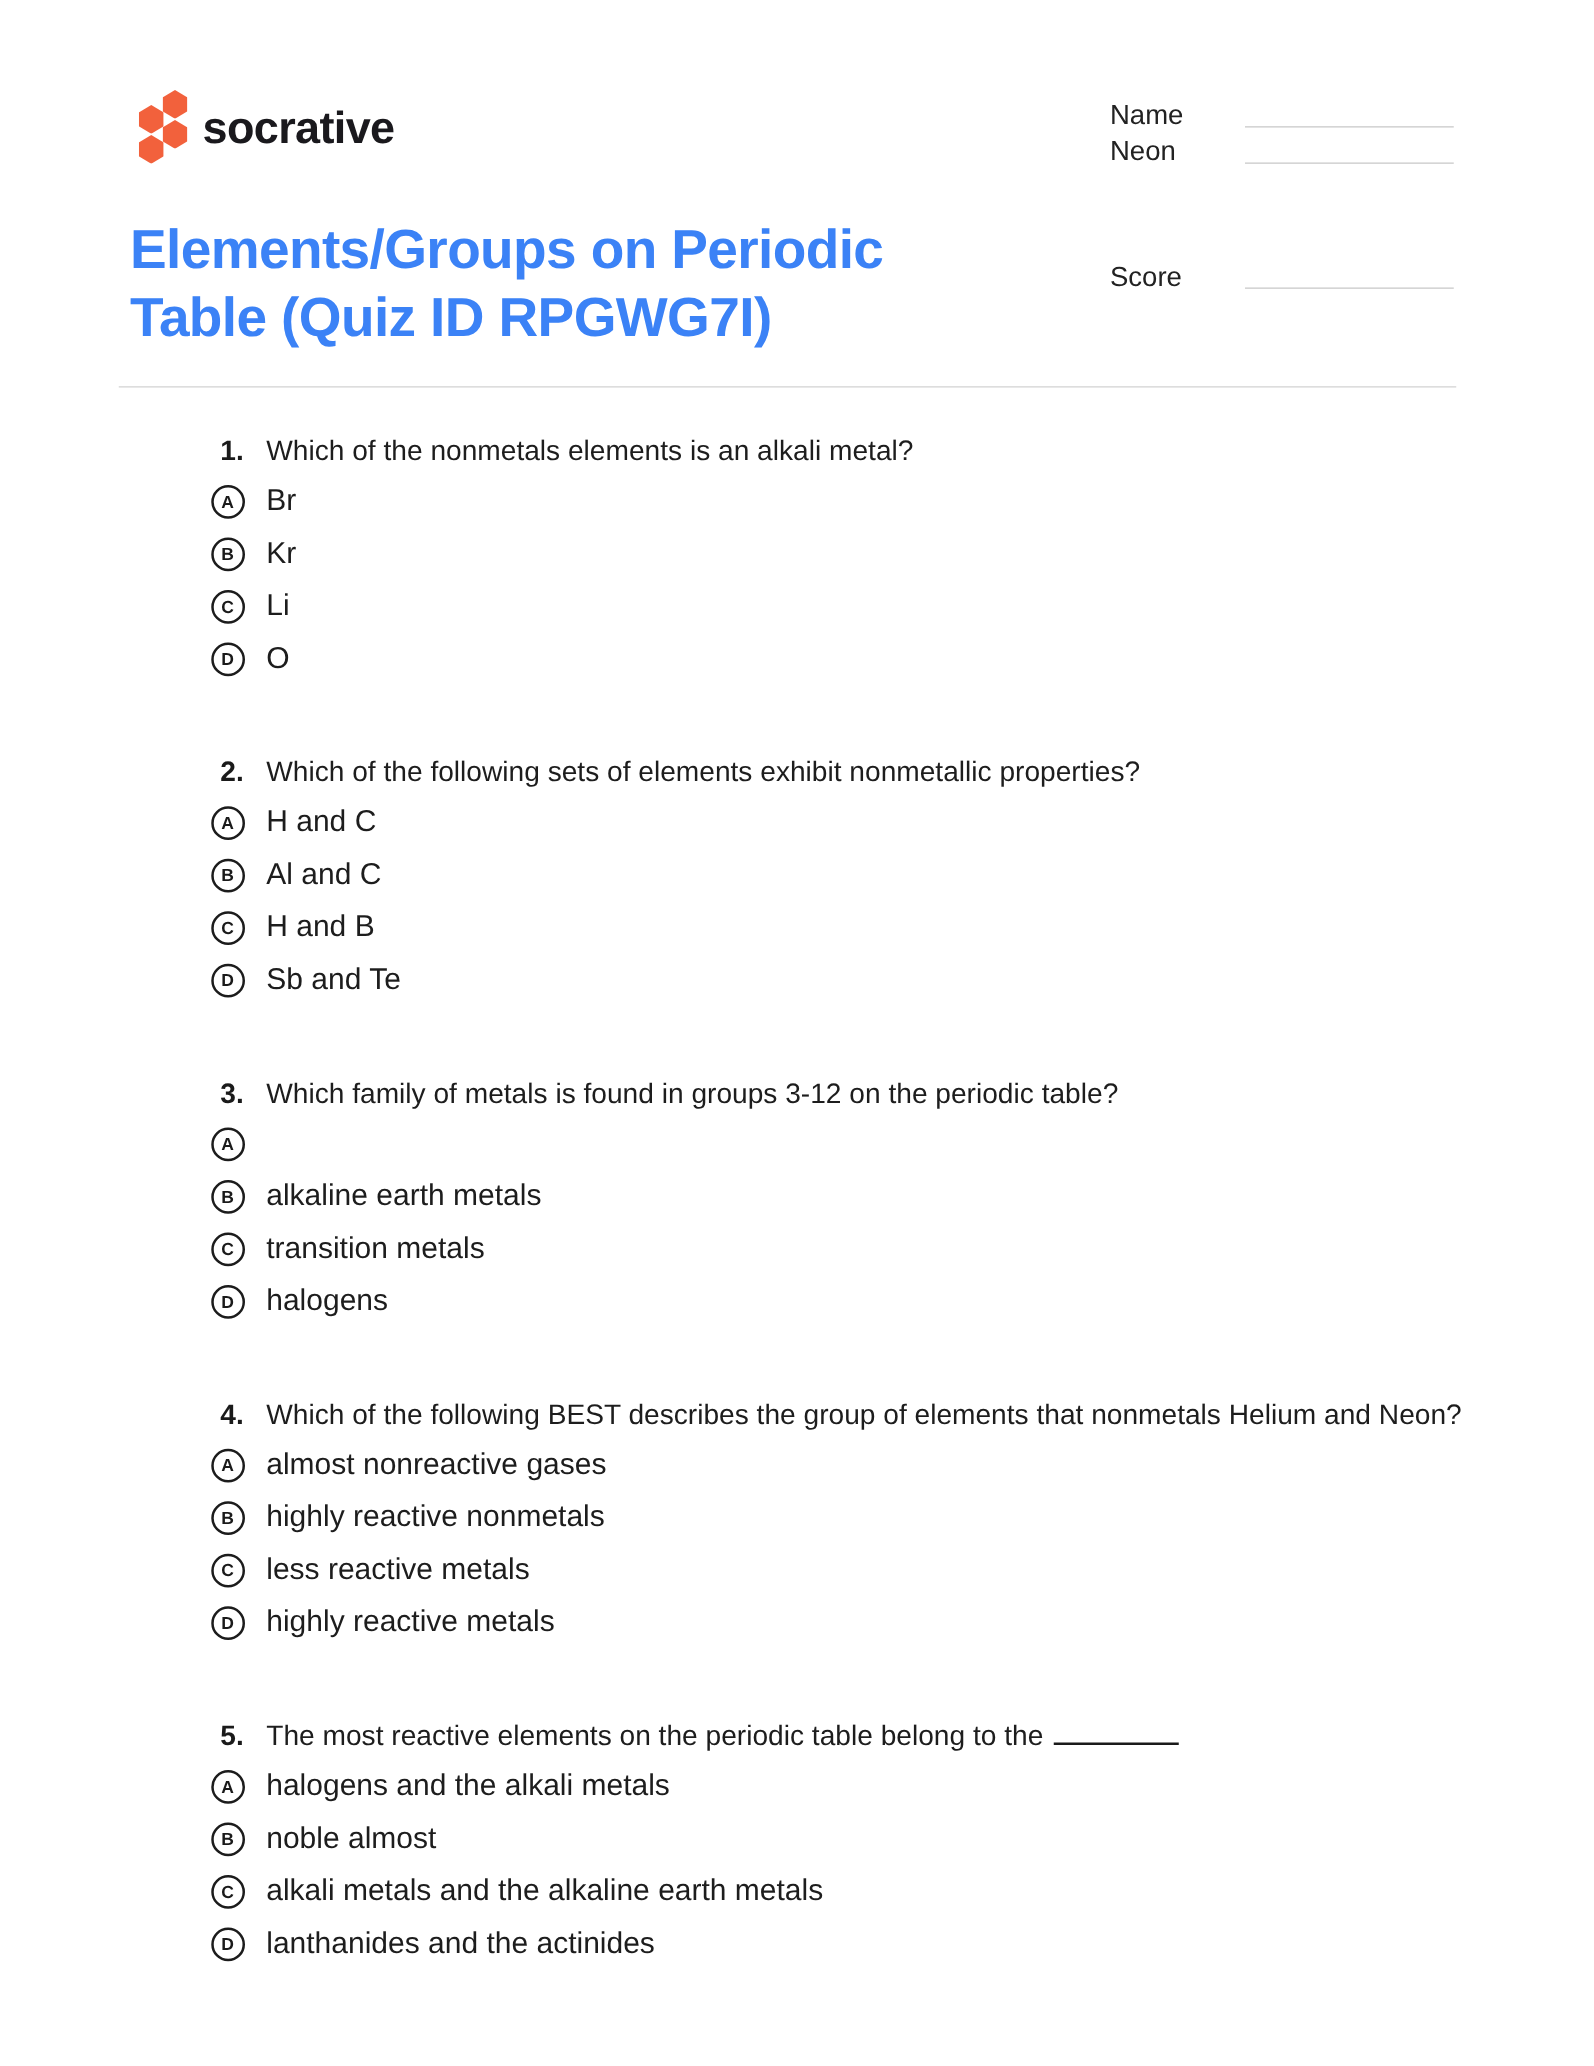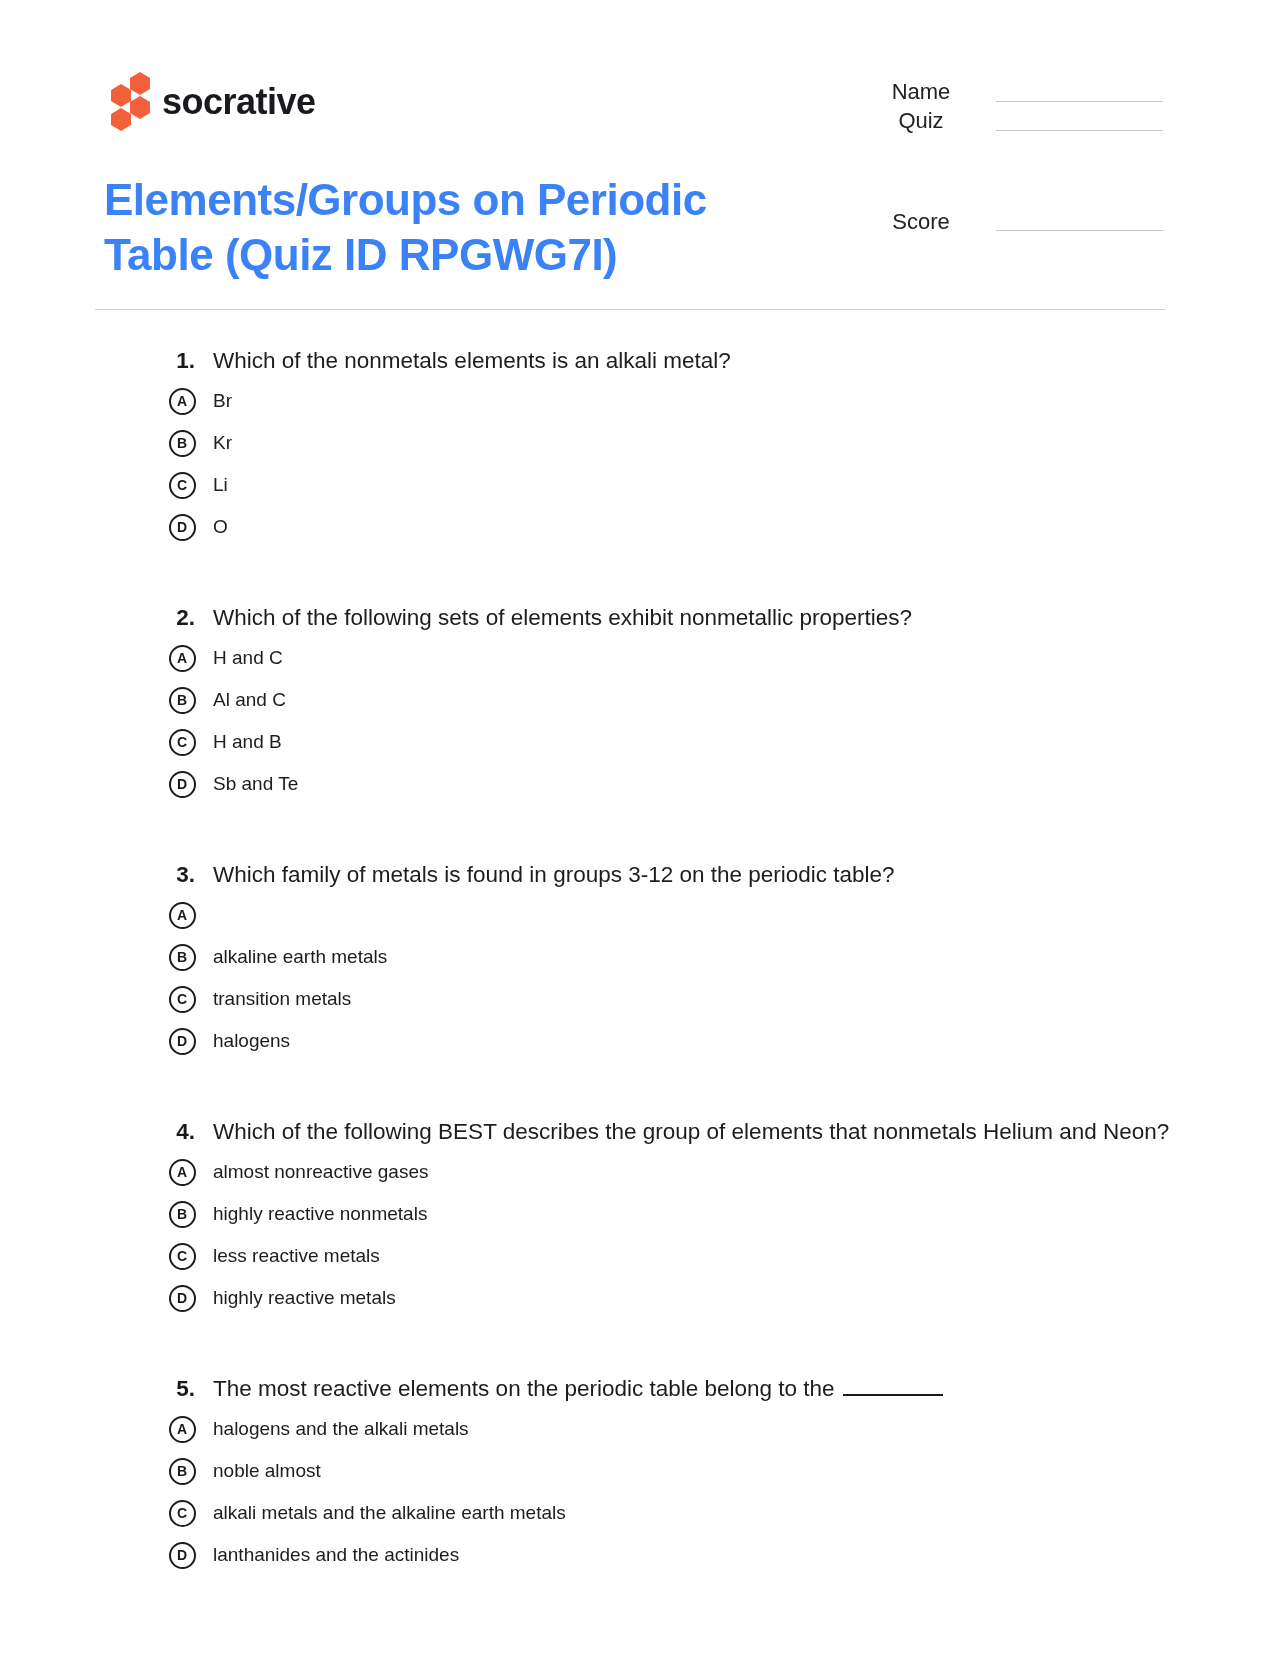--- a/index.html
+++ b/index.html
@@ -24,21 +24,21 @@
   .hex-3 { left: 19px; top: 24px; }
   .hex-4 { left: 0px;  top: 36px; }
   .logo-text {
     position: absolute; left: 162px; top: 84px;
     font-size: 36px; line-height: 36px; font-weight: 700;
     letter-spacing: -0.5px; color: #1A191D;
   }
 
   
   .field-label {
-    position: absolute; left: 860px; width: 122px; text-align: center;
+    position: absolute; left: 888px; width: 122px; text-align: left;
     font-size: 22px; line-height: 27px; color: #222222;
   }
   .lbl-name  { top: 78px; }
   .lbl-date  { top: 107px; }
   .lbl-score { top: 208px; }
   .write-line {
     position: absolute; left: 996px; width: 167px; height: 2px;
     border-bottom: 1.5px solid #c7c7c7;
   }
   .line-name  { top: 100px; }
@@ -71,38 +71,38 @@
     border-bottom: 2.5px solid #1a1a1a; margin-left: 8px; vertical-align: baseline;
   }
   .options { margin-top: 4px; }
   .opt { display: grid; grid-template-columns: 62px 1fr; height: 42px; align-items: center; }
   .bubble-cell { display: flex; justify-content: center; align-items: center; }
   .bubble {
     width: 27px; height: 27px; border: 2px solid #1c1c1c; border-radius: 50%;
     display: flex; justify-content: center; align-items: center;
     font-size: 14px; font-weight: 700; color: #1a1a1a; background: #fff;
   }
-  .opt-text { font-size: 19px; line-height: 28px; color: #1d1d1d; white-space: nowrap; }
+  .opt-text { font-size: 24px; line-height: 28px; color: #1d1d1d; white-space: nowrap; }
 </style>
 </head>
 <body>
 
 <div class="page">
 
   <div class="logo-hexes">
     <div class="hex hex-1" style="background: rgb(242, 97, 60);"></div>
     <div class="hex hex-2" style="background: rgb(242, 97, 60);"></div>
     <div class="hex hex-3" style="background: rgb(242, 97, 60);"></div>
     <div class="hex hex-4" style="background: rgb(242, 97, 60);"></div>
   </div>
   <div class="logo-text">socrative</div>
 
   <div class="field-label lbl-name">Name</div>
   <div class="write-line line-name"></div>
-  <div class="field-label lbl-date">Quiz</div>
+  <div class="field-label lbl-date">Neon</div>
   <div class="write-line line-date"></div>
   <div class="field-label lbl-score">Score</div>
   <div class="write-line line-score"></div>
 
   <h1 class="quiz-title">Elements/Groups on Periodic Table (Quiz ID RPGWG7I)</h1>
 
   <div class="divider"></div>
 
   <div class="questions">
   <div class="question">

